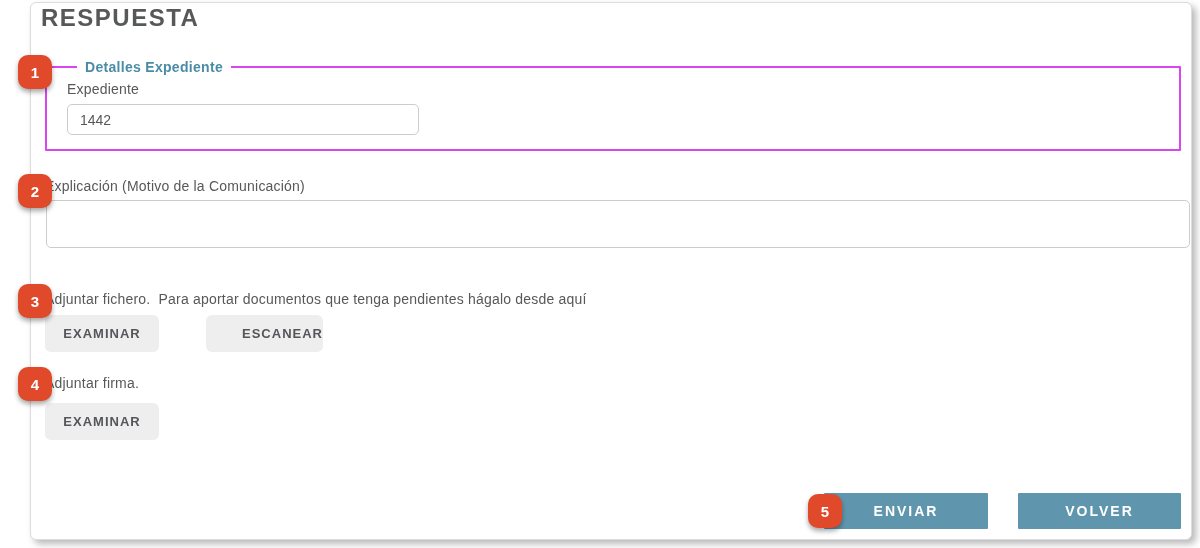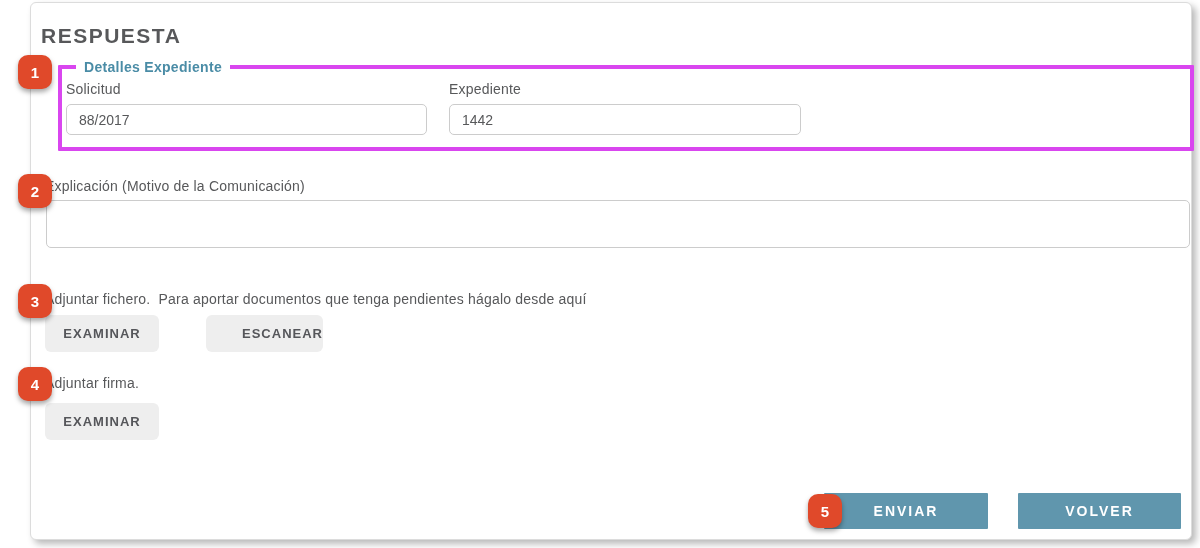--- a/index.html
+++ b/index.html
@@ -13,32 +13,31 @@
   .card {
     position: absolute; left: 30px; top: 2px;
     width: 1162px; height: 538px;
     background: #ffffff;
     border: 1px solid #dcdcdc;
     border-radius: 6px;
     box-shadow: 4px 4px 7px rgba(0,0,0,0.28);
   }
 
   .page-title {
-    position: absolute; left: 10px; top: 21px;
-    font-size: 21px; font-weight: bold; letter-spacing: 1.5px;
+    position: absolute; left: 10px; top: 1px;
+    font-size: 24px; font-weight: bold; letter-spacing: 1.5px;
     color: #57585a;
   }
 
   fieldset.detalles {
     position: absolute; left: 14px; top: 56px;
     width: 1136px; height: 92px;
-    border: 4px solid #d946ef;
+    border: 2px solid #d946ef;
     border-radius: 1px;
-    padding: 4px 0 0 4px;
-    margin-left: 13px;
+    padding: 4px 0 0 20px;
   }
   fieldset.detalles legend {
     margin-left: 10px; padding: 0 8px;
     font-size: 14px; font-weight: bold;
     color: #4a8ca6; letter-spacing: 0.3px;
   }
   .fields-row { display: flex; gap: 22px; margin-top: 2px; }
   .field-col { display: flex; flex-direction: column; }
   .field-label {
     font-size: 14px; color: #57585a; font-weight: 500;
@@ -122,24 +121,20 @@
     <div class="step-badge badge-1">1</div>
     <div class="step-badge badge-2">2</div>
     <div class="step-badge badge-3">3</div>
     <div class="step-badge badge-4">4</div>
     <div class="step-badge badge-5">5</div>
 
     <fieldset class="detalles">
       <legend>Detalles Expediente</legend>
       <div class="fields-row">
         <div class="field-col">
-          <label class="field-label">Solicitud</label>
-          <input class="text-input input-solicitud" type="text" value="88/2017" style="">
-        </div>
-        <div class="field-col">
           <label class="field-label">Expediente</label>
           <input class="text-input input-expediente" type="text" value="1442" style="">
         </div>
       </div>
     </fieldset>
 
     <label class="section-label label-explicacion">Explicación (Motivo de la Comunicación)</label>
     <textarea class="explicacion-input" style=""></textarea>
 
     <label class="section-label label-fichero">Adjuntar fichero.  Para aportar documentos que tenga pendientes hágalo desde aquí</label>

